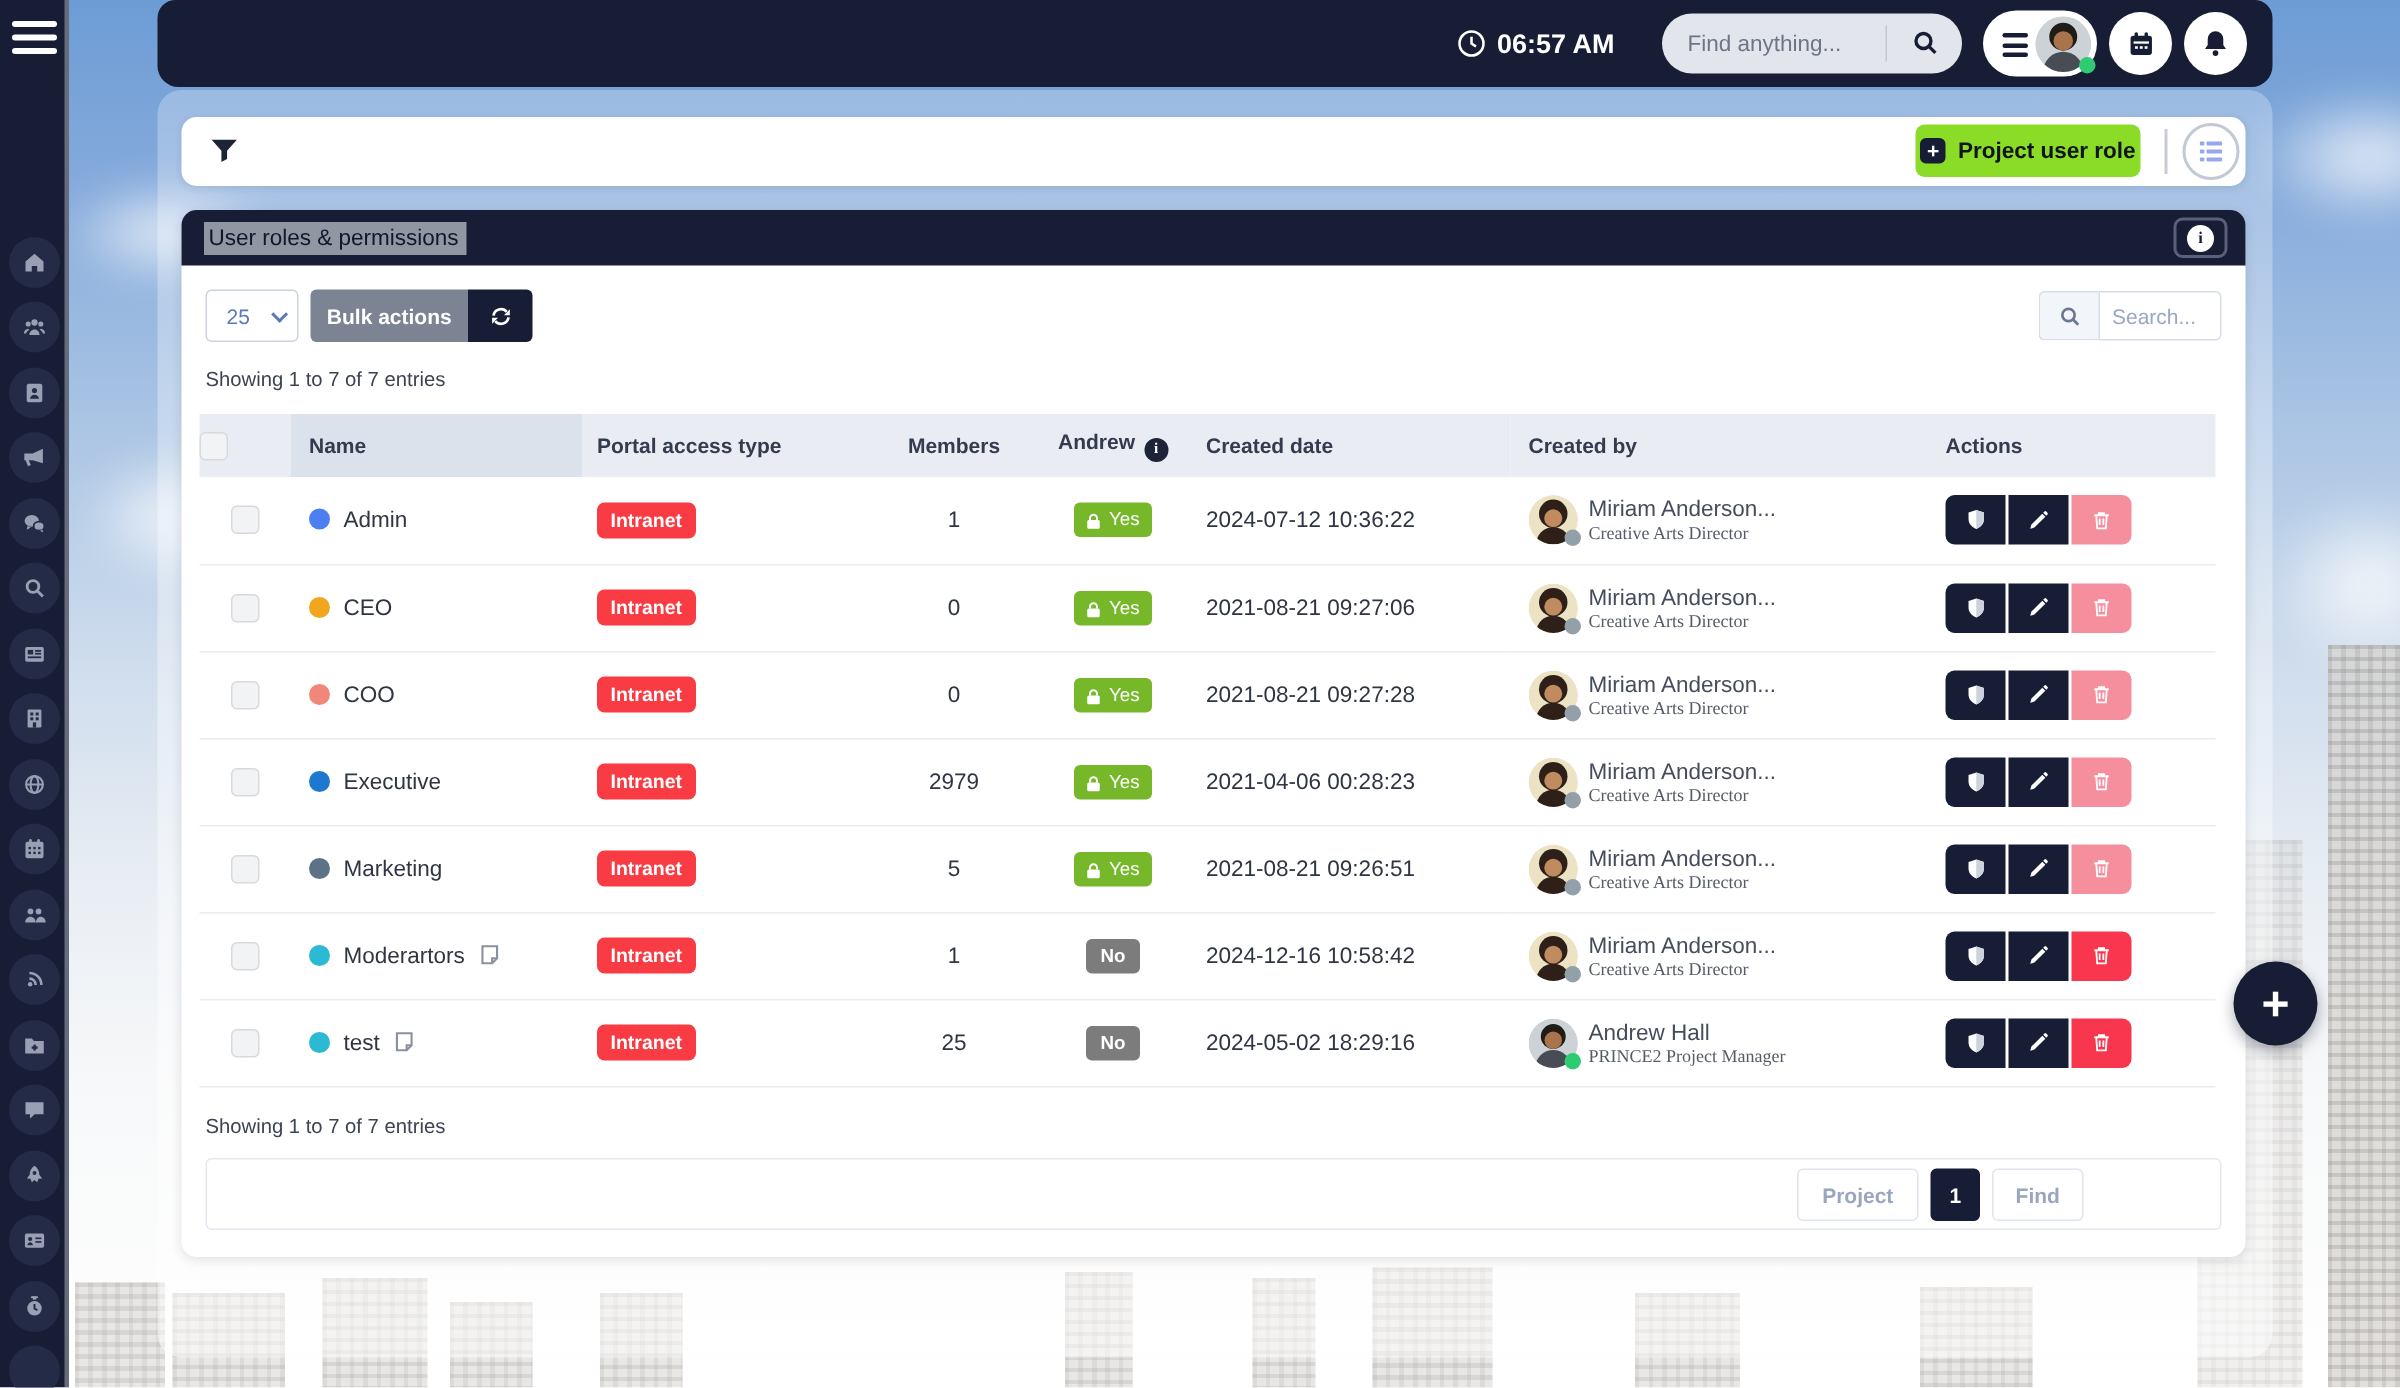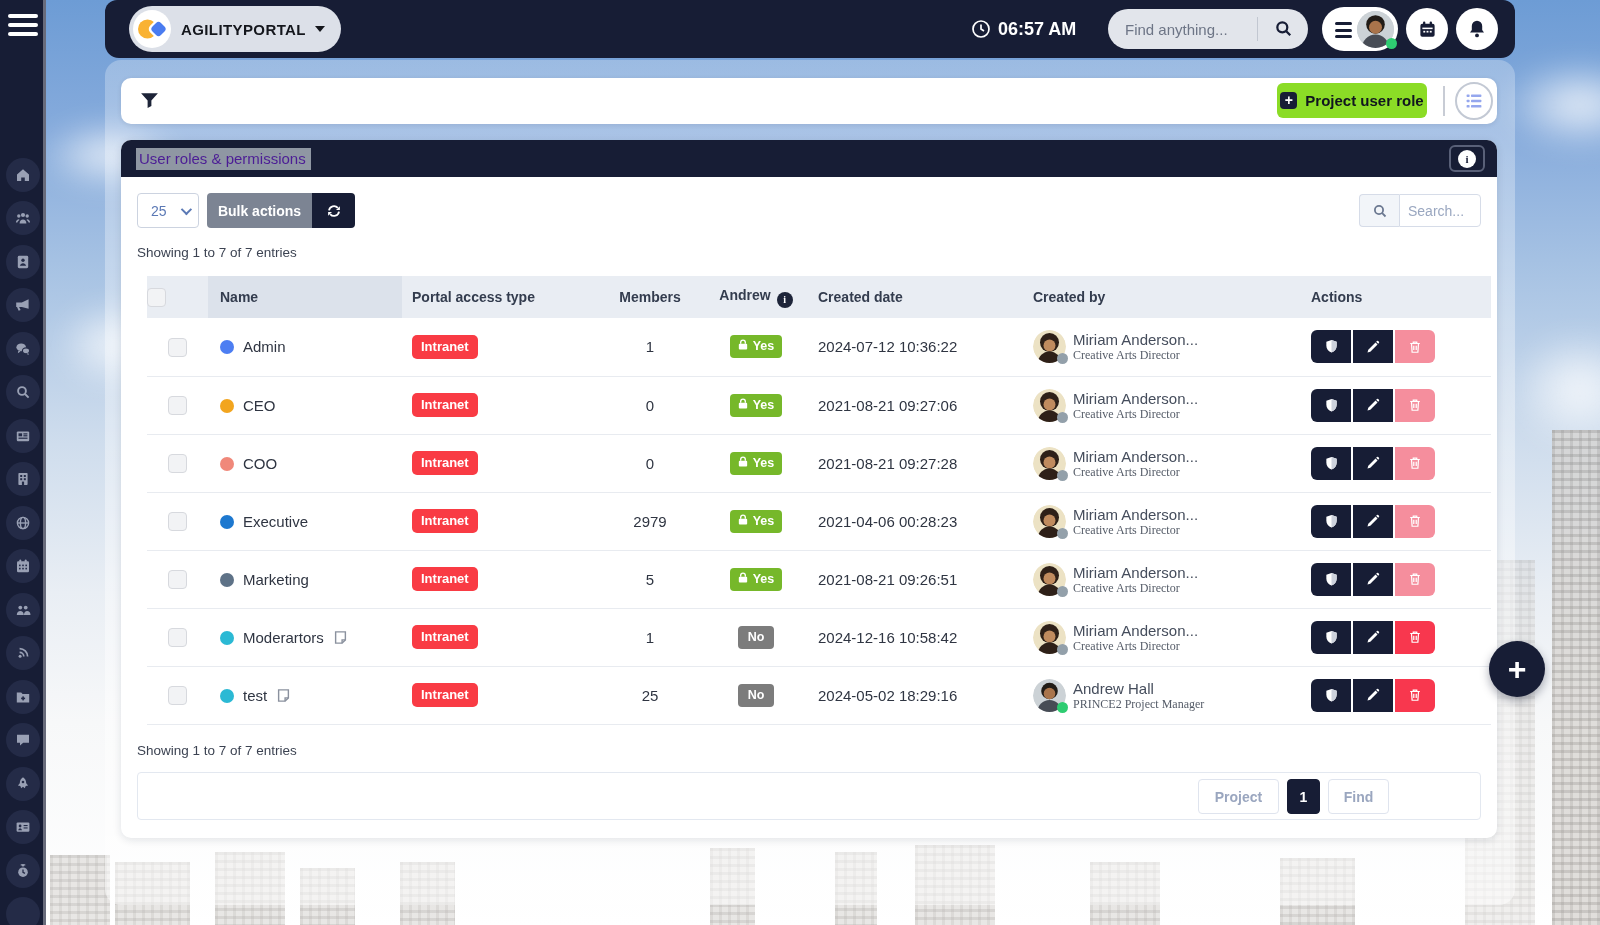--- a/index.html
+++ b/index.html
@@ -48,51 +48,51 @@
   .funnel { position:absolute; left:18px; top:12px; cursor:pointer; }
   .create-btn { position:absolute; left:1156px; top:5px; width:150px; height:35px; background:#8bdc26; border:none; border-radius:6px; display:flex; align-items:center; justify-content:center; gap:8px; cursor:pointer; }
   .create-btn .plusbox { width:17px; height:17px; background:#171d35; border-radius:4px; color:#fff; font-size:14px; font-weight:700; line-height:16px; text-align:center; }
   .create-btn span.lbl { font-size:15px; font-weight:700; color:#10151f; }
   .vdiv { position:absolute; left:1322px; top:8px; width:2px; height:30px; background:#c8ccd5; }
   .listview-btn { position:absolute; left:1334px; top:4px; width:38px; height:38px; border-radius:50%; border:2px solid #c3c9d4; background:#fff; display:flex; align-items:center; justify-content:center; cursor:pointer; }
 
   
   .table-card { position:absolute; left:121px; top:140px; width:1376px; height:698px; background:#fff; border-radius:10px; box-shadow:0 2px 8px rgba(20,30,60,.12); z-index:3; }
   .card-title { position:absolute; left:0; top:0; width:100%; height:37px; background:#171d35; border-radius:10px 10px 0 0; }
-  .card-title .ttl { position:absolute; left:15px; top:8px; font-size:15px; color:#4c1d95; background:#8f97a3; padding:2px 5px 3px 3px; }
+  .card-title .ttl { position:absolute; left:15px; top:8px; font-size:15px; color:#0f172a; background:#8f97a3; padding:2px 5px 3px 3px; }
   .info-btn { position:absolute; right:12px; top:5px; width:36px; height:27px; border:2px solid #596078; border-radius:6px; background:transparent; display:flex; align-items:center; justify-content:center; cursor:pointer; }
   .info-btn .i-circle { width:18px; height:18px; border-radius:50%; background:#fff; color:#171d35; font-size:11px; font-weight:800; font-family:"Liberation Serif",serif; text-align:center; line-height:18px; }
 
   .pagesize { position:absolute; left:16px; top:53px; width:62px; height:35px; background:#fff; border:1px solid #ccd3e0; border-radius:4px; display:flex; align-items:center; justify-content:space-between; padding:0 9px 0 13px; cursor:pointer; }
   .pagesize .val { font-size:14px; color:#5b79b5; }
   .chev { width:8px; height:8px; border-right:2px solid #5b79b5; border-bottom:2px solid #5b79b5; transform:rotate(45deg) translateY(-2px); }
   .bulk-btn { position:absolute; left:86px; top:53px; width:105px; height:35px; background:#7c8493; color:#fff; font-size:14px; font-weight:700; border:none; border-radius:4px 0 0 4px; cursor:pointer; font-family:"Liberation Sans",sans-serif; }
   .refresh-btn { position:absolute; left:191px; top:53px; width:43px; height:35px; background:#171d35; border:none; border-radius:0 4px 4px 0; display:flex; align-items:center; justify-content:center; cursor:pointer; }
   .tbl-search { position:absolute; right:16px; top:54px; height:33px; display:flex; }
   .tbl-search .mag-seg { width:40px; height:33px; background:#f2f5f9; border:1px solid #d6dce8; border-right:none; border-radius:4px 0 0 4px; display:flex; align-items:center; justify-content:center; }
   .tbl-search input { width:82px; height:33px; border:1px solid #d6dce8; border-radius:0 4px 4px 0; outline:none; font-size:14px; color:#3a4150; padding:0 8px; font-family:"Liberation Sans",sans-serif; }
   .tbl-search input::placeholder { color:#9aa7c0; }
   .showing { position:absolute; left:16px; font-size:13.5px; color:#3c4352; }
 
-  table.roles { position:absolute; left:26px; top:136px; width:1344px; border-collapse:collapse; table-layout:fixed; }
+  table.roles { position:absolute; left:12px; top:136px; width:1344px; border-collapse:collapse; table-layout:fixed; }
   table.roles th { height:42px; background:#e9edf3; font-size:14px; font-weight:700; color:#333c4e; text-align:left; padding-left:10px; }
   table.roles th.c-check { background:#e9edf3; }
   table.roles th.c-name { background:#dce2eb; padding-left:12px; }
   table.roles th.c-members, table.roles th.c-default { text-align:center; padding-left:0; }
   table.roles td { height:58px; border-bottom:1px solid #e8ebf0; font-size:15px; color:#2f3542; padding-left:10px; }
   table.roles tr td { background:#fff; }
   td.c-check, th.c-check { text-align:center; padding-left:0 !important; }
   .cbx { display:inline-block; width:19px; height:19px; background:#f2f3f5; border:1px solid #d7d9de; border-radius:4px; cursor:pointer; vertical-align:middle; }
   td.c-name { padding-left:12px !important; }
   .dot { display:inline-block; width:14px; height:14px; border-radius:50%; vertical-align:-2px; margin-right:9px; }
   .rname { cursor:pointer; }
   .note-ic { margin-left:9px; vertical-align:-2px; }
   .badge-intranet { display:inline-block; background:#f93b44; color:#fff; font-size:13px; font-weight:700; padding:4px 9px 5px; border-radius:5px; }
   td.c-members, td.c-default { text-align:center; padding-left:0 !important; color:#3c4352; }
-  .badge-yes { display:inline-flex; align-items:flex-start; gap:5px; background:#76b82a; color:#fff; font-size:12.5px; font-weight:700; padding:4px 8px 5px; border-radius:4px; }
+  .badge-yes { display:inline-flex; align-items:flex-end; gap:5px; background:#76b82a; color:#fff; font-size:12.5px; font-weight:400; padding:4px 8px 5px; border-radius:4px; }
   .badge-no { display:inline-block; background:#7c7c7c; color:#fff; font-size:12.5px; font-weight:700; padding:4px 10px 5px; border-radius:4px; }
   td.c-date { padding-left:16px !important; color:#3c4352; }
   td.c-by { padding-left:12px !important; }
   .bywrap { display:flex; align-items:center; gap:7px; }
   .av-wrap { position:relative; width:33px; height:33px; flex:0 0 33px; }
   .av-wrap .photo { width:33px; height:33px; border-radius:50%; overflow:hidden; display:block; }
   .st-dot { position:absolute; right:-2px; bottom:-1px; width:11px; height:11px; border-radius:50%; }
   .by-name { font-size:15px; color:#454d5c; line-height:17px; }
   .by-title { font-size:12px; color:#555c68; line-height:14px;font-family:Liberation Serif, serif; }
   .act-group { display:flex; }
@@ -265,30 +265,20 @@
         <circle cx="8" cy="9.2" r="4.8" fill="#99a0b4"></circle>
         <rect x="6.9" y="1.4" width="2.2" height="2" fill="#99a0b4"></rect>
         <rect x="5.6" y="1.2" width="4.8" height="1.3" rx=".6" fill="#99a0b4"></rect>
         <path d="M8 6.4v3l2 1" stroke="#242b47" stroke-width="1.3" fill="none"></path>
       </svg>
   </div>
   <div class="nav-ic" style="top:897px"></div>
 </aside>
 
 <header class="topbar">
-  <div class="logo-pill">
-    <svg width="38" height="38">
-      <circle cx="19" cy="19" r="19" fill="#ffffff"></circle>
-      <circle cx="14.5" cy="19" r="9.5" fill="#f9b233"></circle>
-      <rect x="17" y="11.5" width="15" height="15" rx="4.5" transform="rotate(45 24.5 19)" fill="#ffffff"></rect>
-      <rect x="19.5" y="13" width="12" height="12" rx="3.5" transform="rotate(45 25.5 19)" fill="#4a7cf0"></rect>
-    </svg>
-    <span class="brand">AGILITYPORTAL</span>
-    <span class="caret"></span>
-  </div>
 
   <div class="clockwrap">
     <svg width="20" height="20" viewBox="0 0 20 20" fill="none" stroke="#fff" stroke-width="1.7">
         <circle cx="10" cy="10" r="8"></circle>
         <path d="M10 5.5V10l3 2"></path>
       </svg>
     <span class="time">06:57 AM</span>
   </div>
 
   <div class="find-pill">

